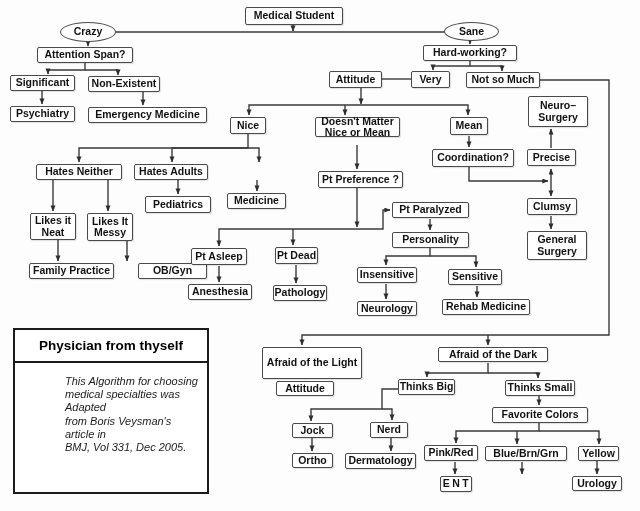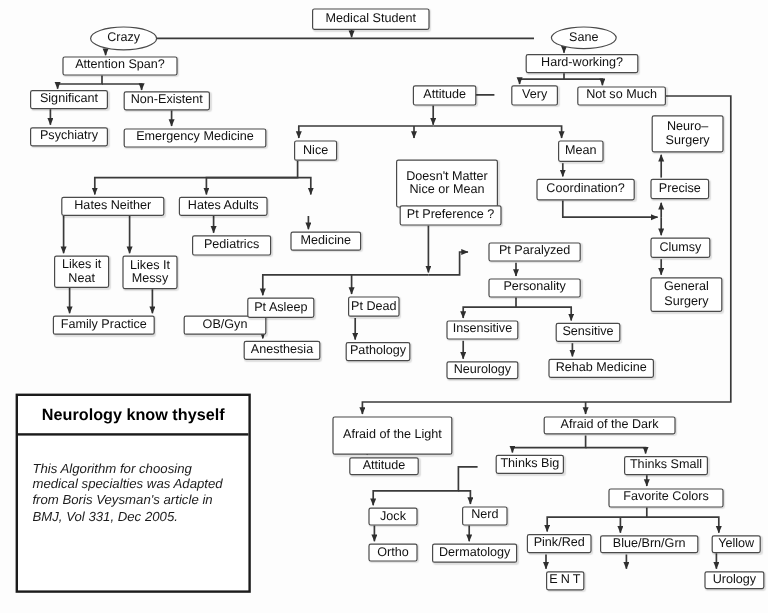--- a/index.html
+++ b/index.html
@@ -5,37 +5,36 @@
   html,body{margin:0;padding:0;background:#e9e9e9;}
   .stage{
     position:relative;width:640px;height:511px;background:#fdfdfd;
     font-family:"Liberation Sans",sans-serif;overflow:hidden;
   }
   .layer{position:absolute;left:0;top:0;}
   .node{
     position:absolute;box-sizing:border-box;
     border:1.5px solid #4a4a4a;background:#ffffff;border-radius:2px;
     display:flex;align-items:center;justify-content:center;text-align:center;
-    font-weight:normal;font-size:10.5px;line-height:11.5px;color:#111;
+    font-weight:bold;font-size:10.5px;line-height:11.5px;color:#111;
     white-space:pre-line;box-shadow:1px 1px 1px rgba(0,0,0,0.12);
     z-index:2;
-    margin-left:15px;
   }
   .ellipse{border-radius:50%;box-shadow:none;}
   .ls{letter-spacing:2.5px;padding-left:2px;}
   .infobox{
     position:absolute;left:13px;top:328px;width:196px;height:166px;
     box-sizing:border-box;border:2px solid #1b1b1b;background:#fff;z-index:2;
   }
   .infobox-title{
     height:33px;border-bottom:2px solid #1b1b1b;box-sizing:border-box;
     display:flex;align-items:center;justify-content:center;
     font-weight:bold;font-size:13.5px;color:#000;
   }
-  .infobox-body{padding:12px 6px 0 12px;font-style:italic;font-size:11px;line-height:13.2px;color:#1c1c1c;}
+  .infobox-body{padding:2px 6px 0 12px;font-style:italic;font-size:11px;line-height:13.2px;color:#1c1c1c;margin-left:38px;}
   .infobox-body p{white-space:pre-line;margin:10px 0 0 0;}
   .infobox-body p.second{margin-top:20px;}
   svg{z-index:1;}
 </style>
 </head>
 <body>
 
 <div class="stage">
 
   <svg class="layer" width="640" height="511" viewBox="0 0 640 511">
@@ -114,21 +113,21 @@
   <div class="node" style="left:88px;top:76px;width:72px;height:16px">Non-Existent</div>
   <div class="node" style="left:10px;top:106px;width:65px;height:16px">Psychiatry</div>
   <div class="node" style="left:88px;top:107px;width:119px;height:16px">Emergency Medicine</div>
   <div class="node" style="left:423px;top:45px;width:94px;height:16px">Hard-working?</div>
   <div class="node" style="left:329px;top:71px;width:53px;height:17px">Attitude</div>
   <div class="node" style="left:411px;top:71px;width:39px;height:17px">Very</div>
   <div class="node" style="left:466px;top:72px;width:74px;height:16px">Not so Much</div>
   <div class="node" style="left:528px;top:96px;width:60px;height:31px">Neuro–
 Surgery</div>
   <div class="node" style="left:230px;top:117px;width:36px;height:17px">Nice</div>
-  <div class="node" style="left:315px;top:133px;width:85px;height:40px">Doesn't Matter
+  <div class="node" style="left:315px;top:117px;width:85px;height:20px">Doesn't Matter
 Nice or Mean</div>
   <div class="node" style="left:450px;top:117px;width:38px;height:18px">Mean</div>
   <div class="node" style="left:432px;top:149px;width:82px;height:18px">Coordination?</div>
   <div class="node" style="left:527px;top:149px;width:49px;height:17px">Precise</div>
   <div class="node" style="left:527px;top:198px;width:50px;height:17px">Clumsy</div>
   <div class="node" style="left:527px;top:231px;width:60px;height:29px">General
 Surgery</div>
   <div class="node" style="left:36px;top:164px;width:86px;height:16px">Hates Neither</div>
   <div class="node" style="left:134px;top:164px;width:74px;height:16px">Hates Adults</div>
   <div class="node" style="left:145px;top:196px;width:66px;height:17px">Pediatrics</div>
@@ -160,21 +159,21 @@
   <div class="node" style="left:370px;top:422px;width:38px;height:16px">Nerd</div>
   <div class="node" style="left:292px;top:453px;width:41px;height:15px">Ortho</div>
   <div class="node" style="left:345px;top:453px;width:71px;height:16px">Dermatology</div>
   <div class="node" style="left:424px;top:445px;width:54px;height:16px">Pink/Red</div>
   <div class="node" style="left:485px;top:446px;width:82px;height:15px">Blue/Brn/Grn</div>
   <div class="node" style="left:578px;top:446px;width:41px;height:15px">Yellow</div>
   <div class="node ls" style="left:440px;top:476px;width:32px;height:16px">ENT</div>
   <div class="node" style="left:572px;top:476px;width:50px;height:15px">Urology</div>
 
   <div class="infobox">
-    <div class="infobox-title">Neurology know thyself</div>
+    <div class="infobox-title">Physician from thyself</div>
     <div class="infobox-body">
       <p>This Algorithm for choosing
 medical specialties was Adapted
 from  Boris Veysman's article in
 BMJ, Vol 331, Dec 2005.</p>
     </div>
   </div>
 
 </div>
 

